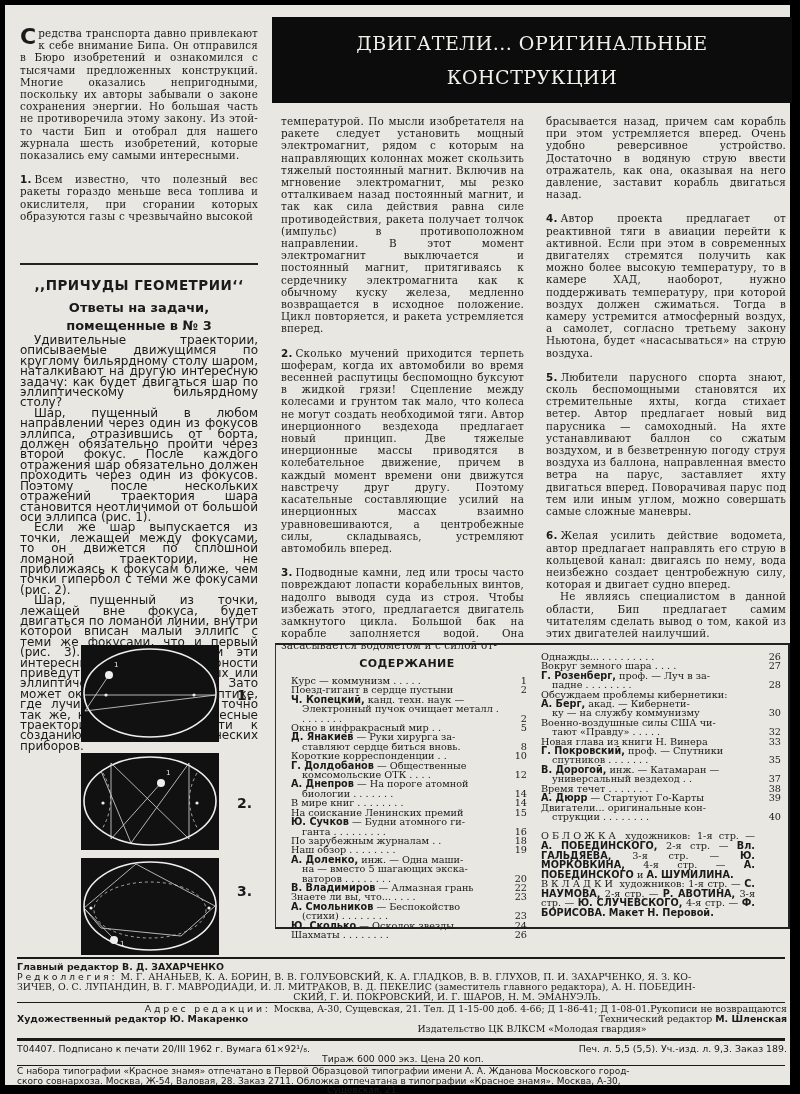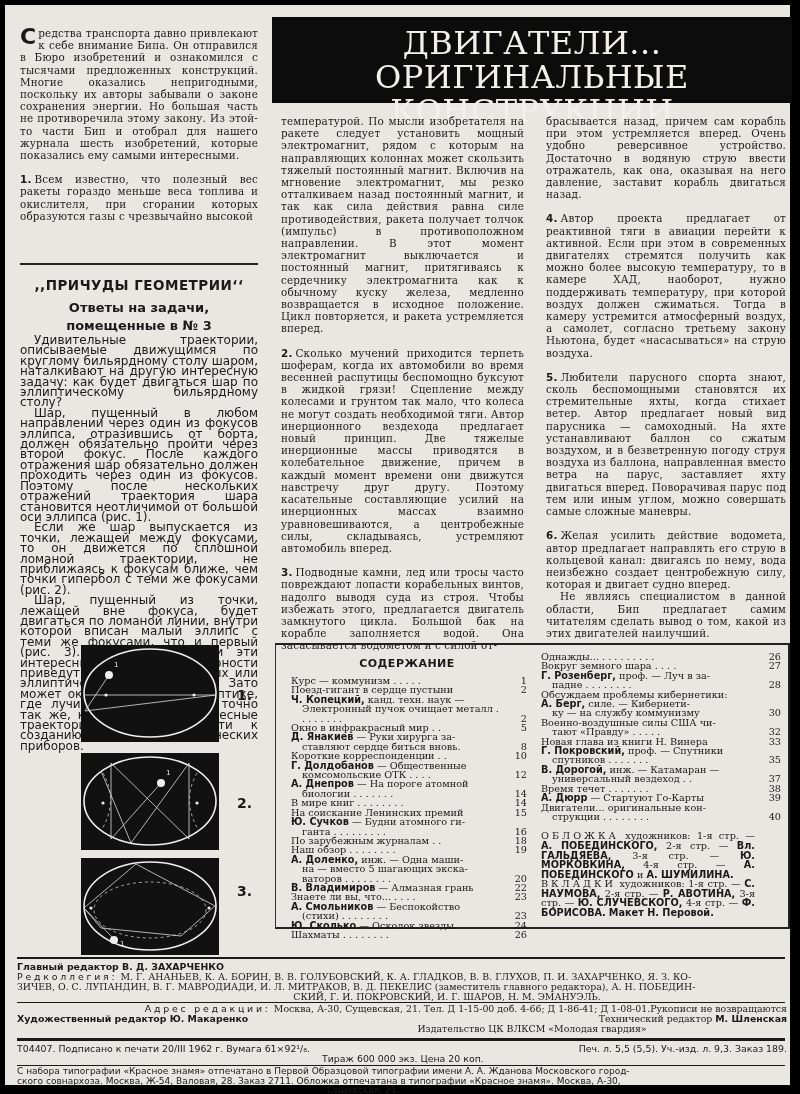--- a/index.html
+++ b/index.html
@@ -13,21 +13,21 @@
   .col p { text-indent: 0; }
   .col p + p { margin-top: 12px; }
   .num { font-family: "DejaVu Sans", sans-serif; font-weight: bold; margin-right: 3px; }
   .dropcap { font-family: "DejaVu Sans", sans-serif; font-weight: bold; font-size: 22px; float: left; line-height: 18px; margin-right: 2px; margin-top: 1px; }
   .c1 { left: 15px; top: 22px; width: 238px; }
   .c2 { left: 276px; top: 110px; width: 243px; }
   .c3 { left: 541px; top: 110px; width: 240px; }
   .title-block {
     position: absolute; left: 267px; top: 12px; width: 520px; height: 86px;
     background: #0c0c0c; color: #f2f0ea; text-align: center;
-    font-family: "DejaVu Serif", serif; font-size: 32px; line-height: 34px; letter-spacing: 0.5px;
+    font-family: "DejaVu Serif", serif; font-size: 19px; line-height: 34px; letter-spacing: 0.5px;
     padding-top: 9px;
   }
   .divider { position: absolute; height: 2px; background: #222; }
   .geo-title {
     position: absolute; left: 15px; top: 272px; width: 238px; text-align: center;
     font-family: "DejaVu Sans", sans-serif; font-weight: bold;
   }
   .geo-title .t1 { font-size: 13.5px; letter-spacing: 0.5px; }
   .geo-title .t2 { font-size: 13px; line-height: 18px; margin-top: 6px; }
   .geo-text {
@@ -243,21 +243,21 @@
           </div>
           <div class="toc-entry">
             <span class="txt"><b>Г. Розенберг,</b><span> проф. — Луч в за-</span><span class="indent">паднe . . . . . . . .</span></span>
             <span class="pg">28</span>
           </div>
           <div class="toc-entry">
             <span class="txt"><span>Обсуждаем проблемы кибернетики:</span></span>
             <span class="pg"></span>
           </div>
           <div class="toc-entry">
-            <span class="txt"><b>А. Берг,</b><span> силе. — Кибернети-</span><span class="indent">ку — на службу коммунизму</span></span>
+            <span class="txt"><b>А. Берг,</b><span> акад. — Кибернети-</span><span class="indent">ку — на службу коммунизму</span></span>
             <span class="pg">30</span>
           </div>
           <div class="toc-entry">
             <span class="txt"><span>Военно-воздушные силы США чи-</span><span class="indent">тают «Правду» . . . . .</span></span>
             <span class="pg">32</span>
           </div>
           <div class="toc-entry">
             <span class="txt"><span>Новая глава из книги Н. Винера</span></span>
             <span class="pg">33</span>
           </div>

